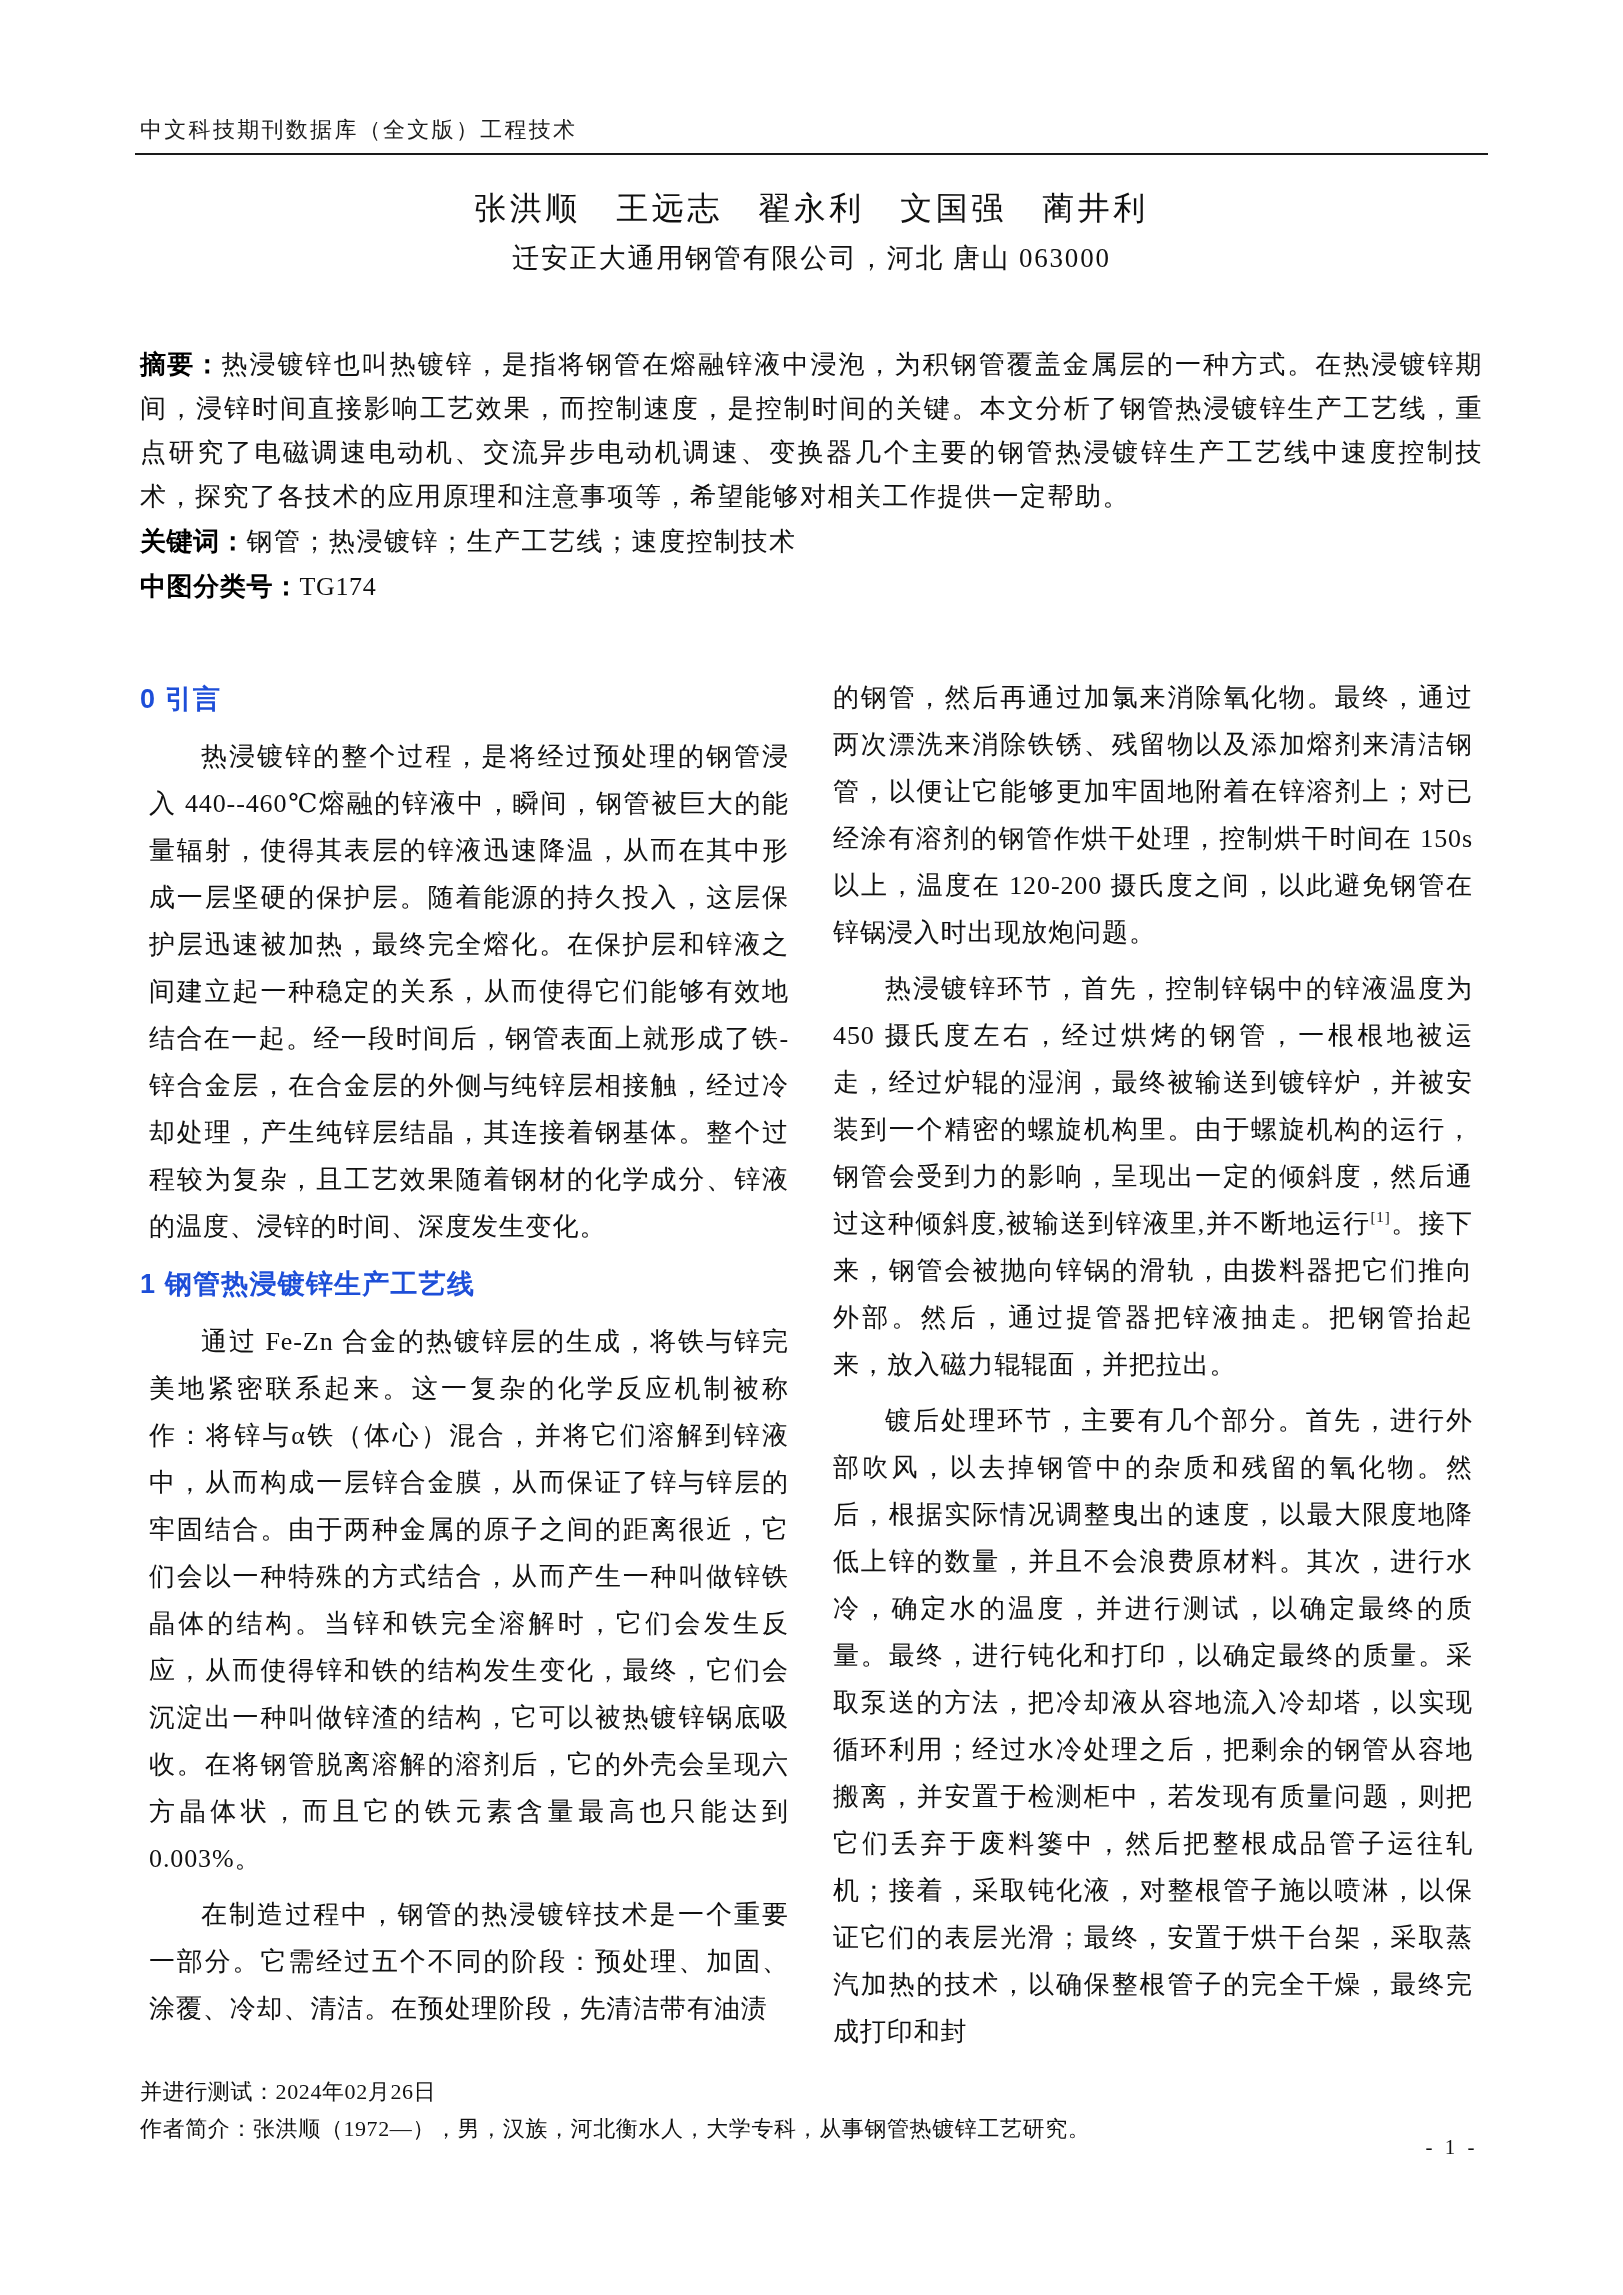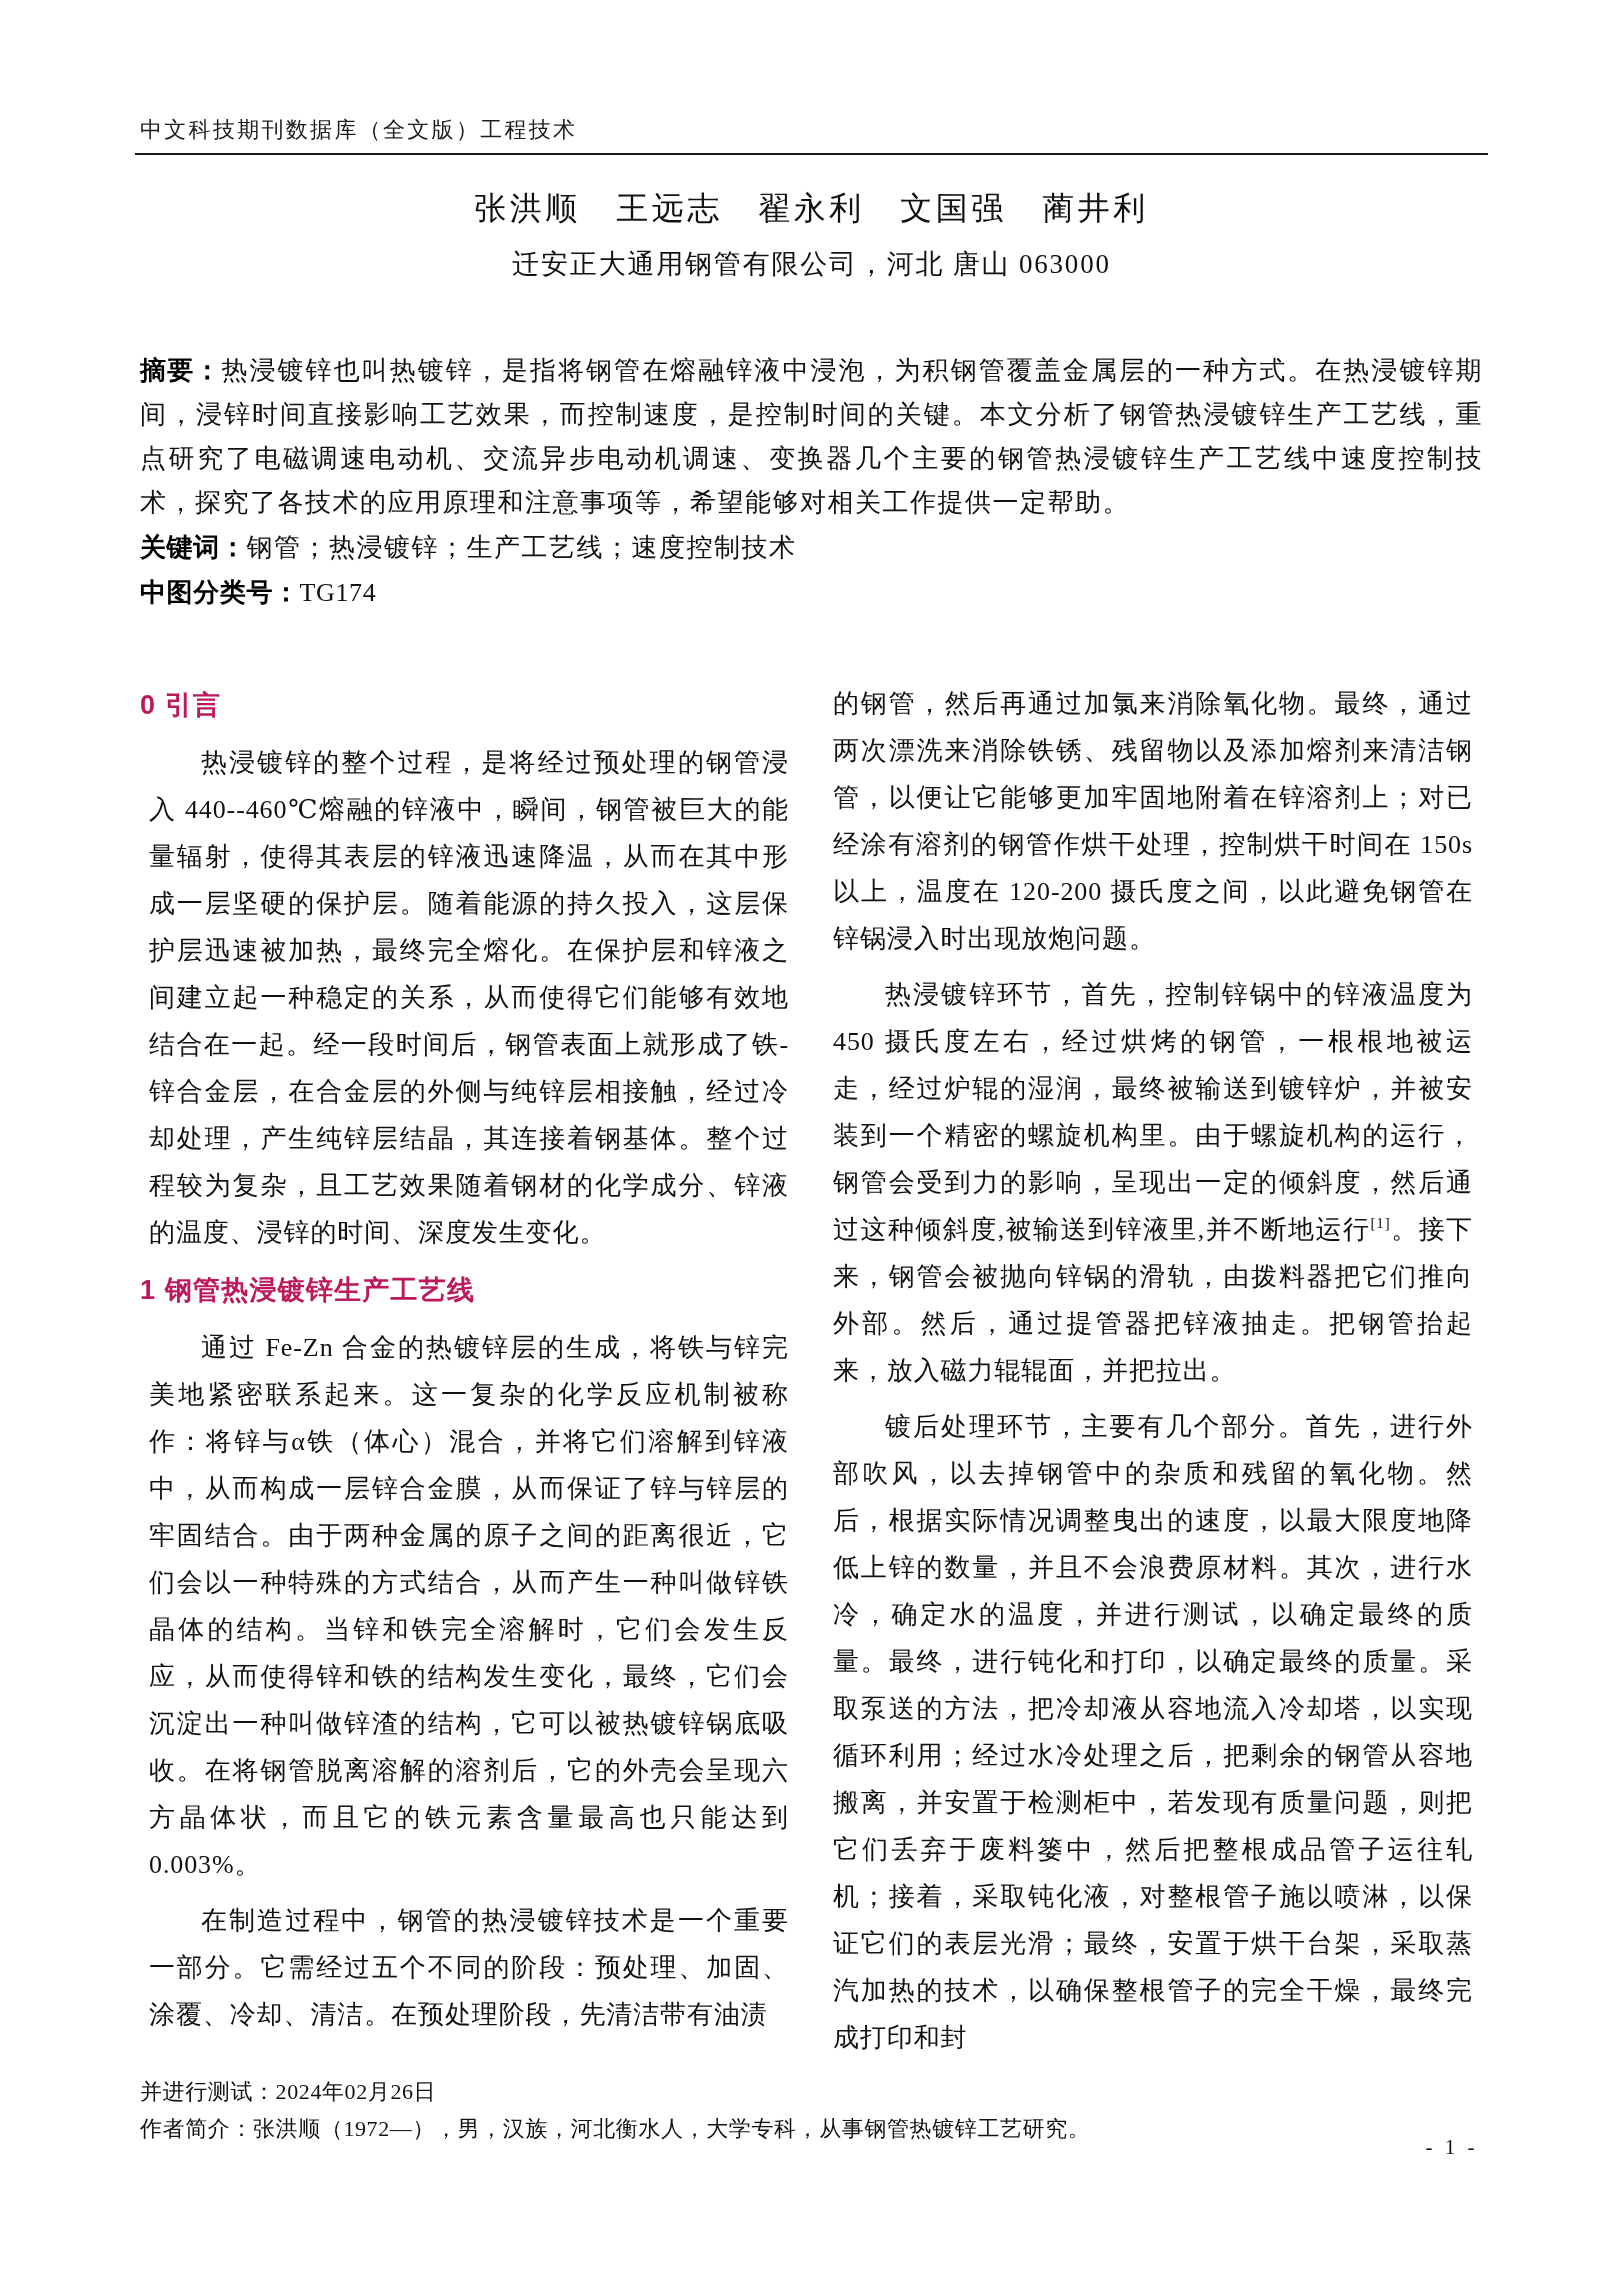--- a/index.html
+++ b/index.html
@@ -33,21 +33,21 @@
     text-align:center;
     color:#000000;
   }
   .authors {
     margin-top:36px;
     text-align:center;
     font-size:32px; line-height:35px;
     letter-spacing:3.5px;
   }
   .affiliation {
-    margin-top:22px;
+    margin-top:16px;
     text-align:center;
     font-size:27px; line-height:33px;
     letter-spacing:1.8px;
   }
   .abstract {
     margin-top:67px;
     font-size:26px; line-height:44px;
     letter-spacing:1.5px;
     text-align:justify;
   }
@@ -67,21 +67,21 @@
     gap:26px;
     margin-top:56px;
   }
   .col { width:658px; }
   .sec-heading {
     margin:10.5px 0 10.5px 0;
     font-family:"Liberation Sans","DejaVu Sans",sans-serif;
     font-weight:700;
     font-size:27px; line-height:47px;
     letter-spacing:1.2px;
-    color:#be185d;
+    color:#1d4ed8;
   }
   .body-p {
     margin:9px;
     font-size:26px; line-height:47px;
     letter-spacing:0.9px;
     text-align:justify;
   }
   .body-p.indent { text-indent:2em; }
   sup.cite {
     font-size:15px;

